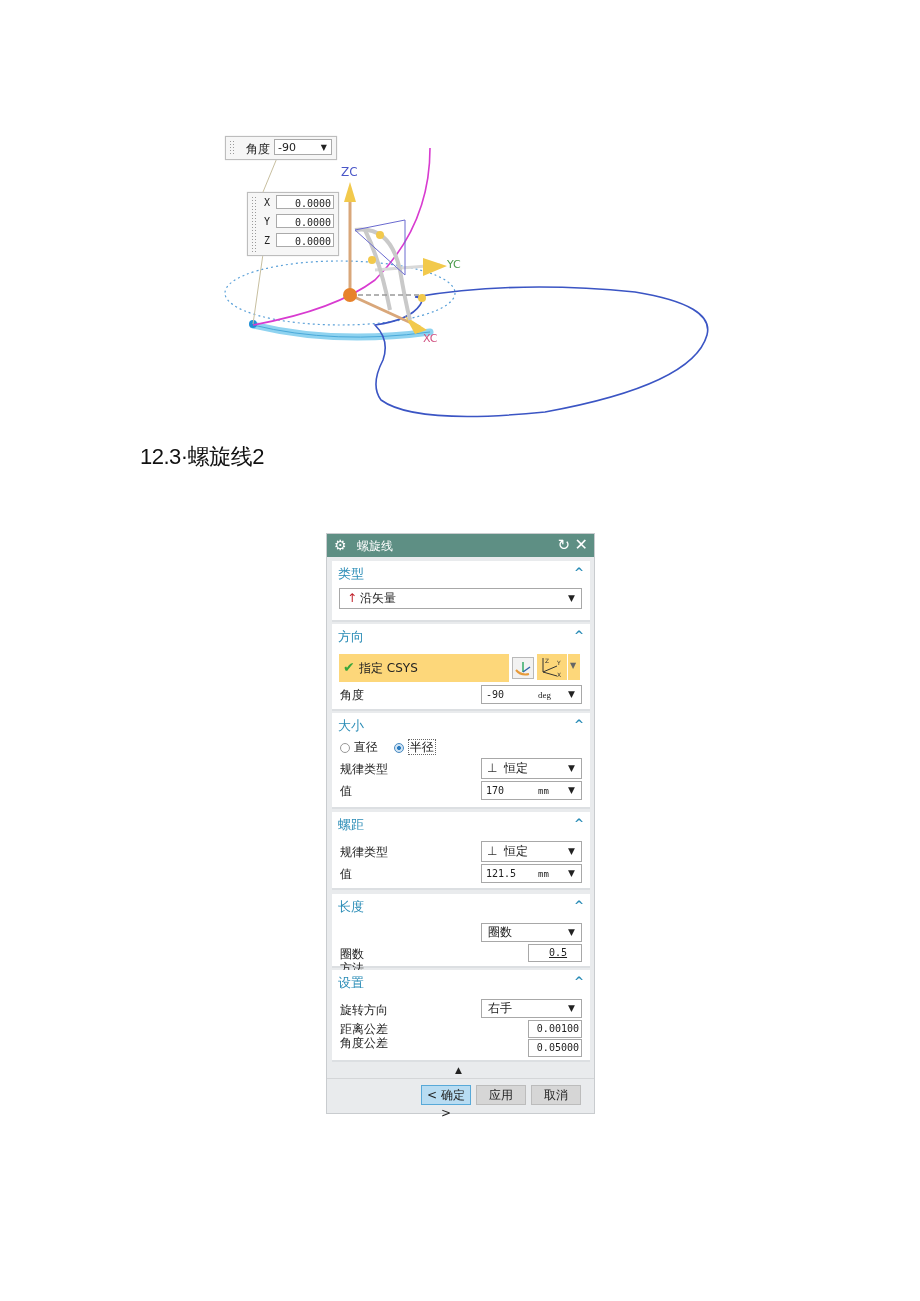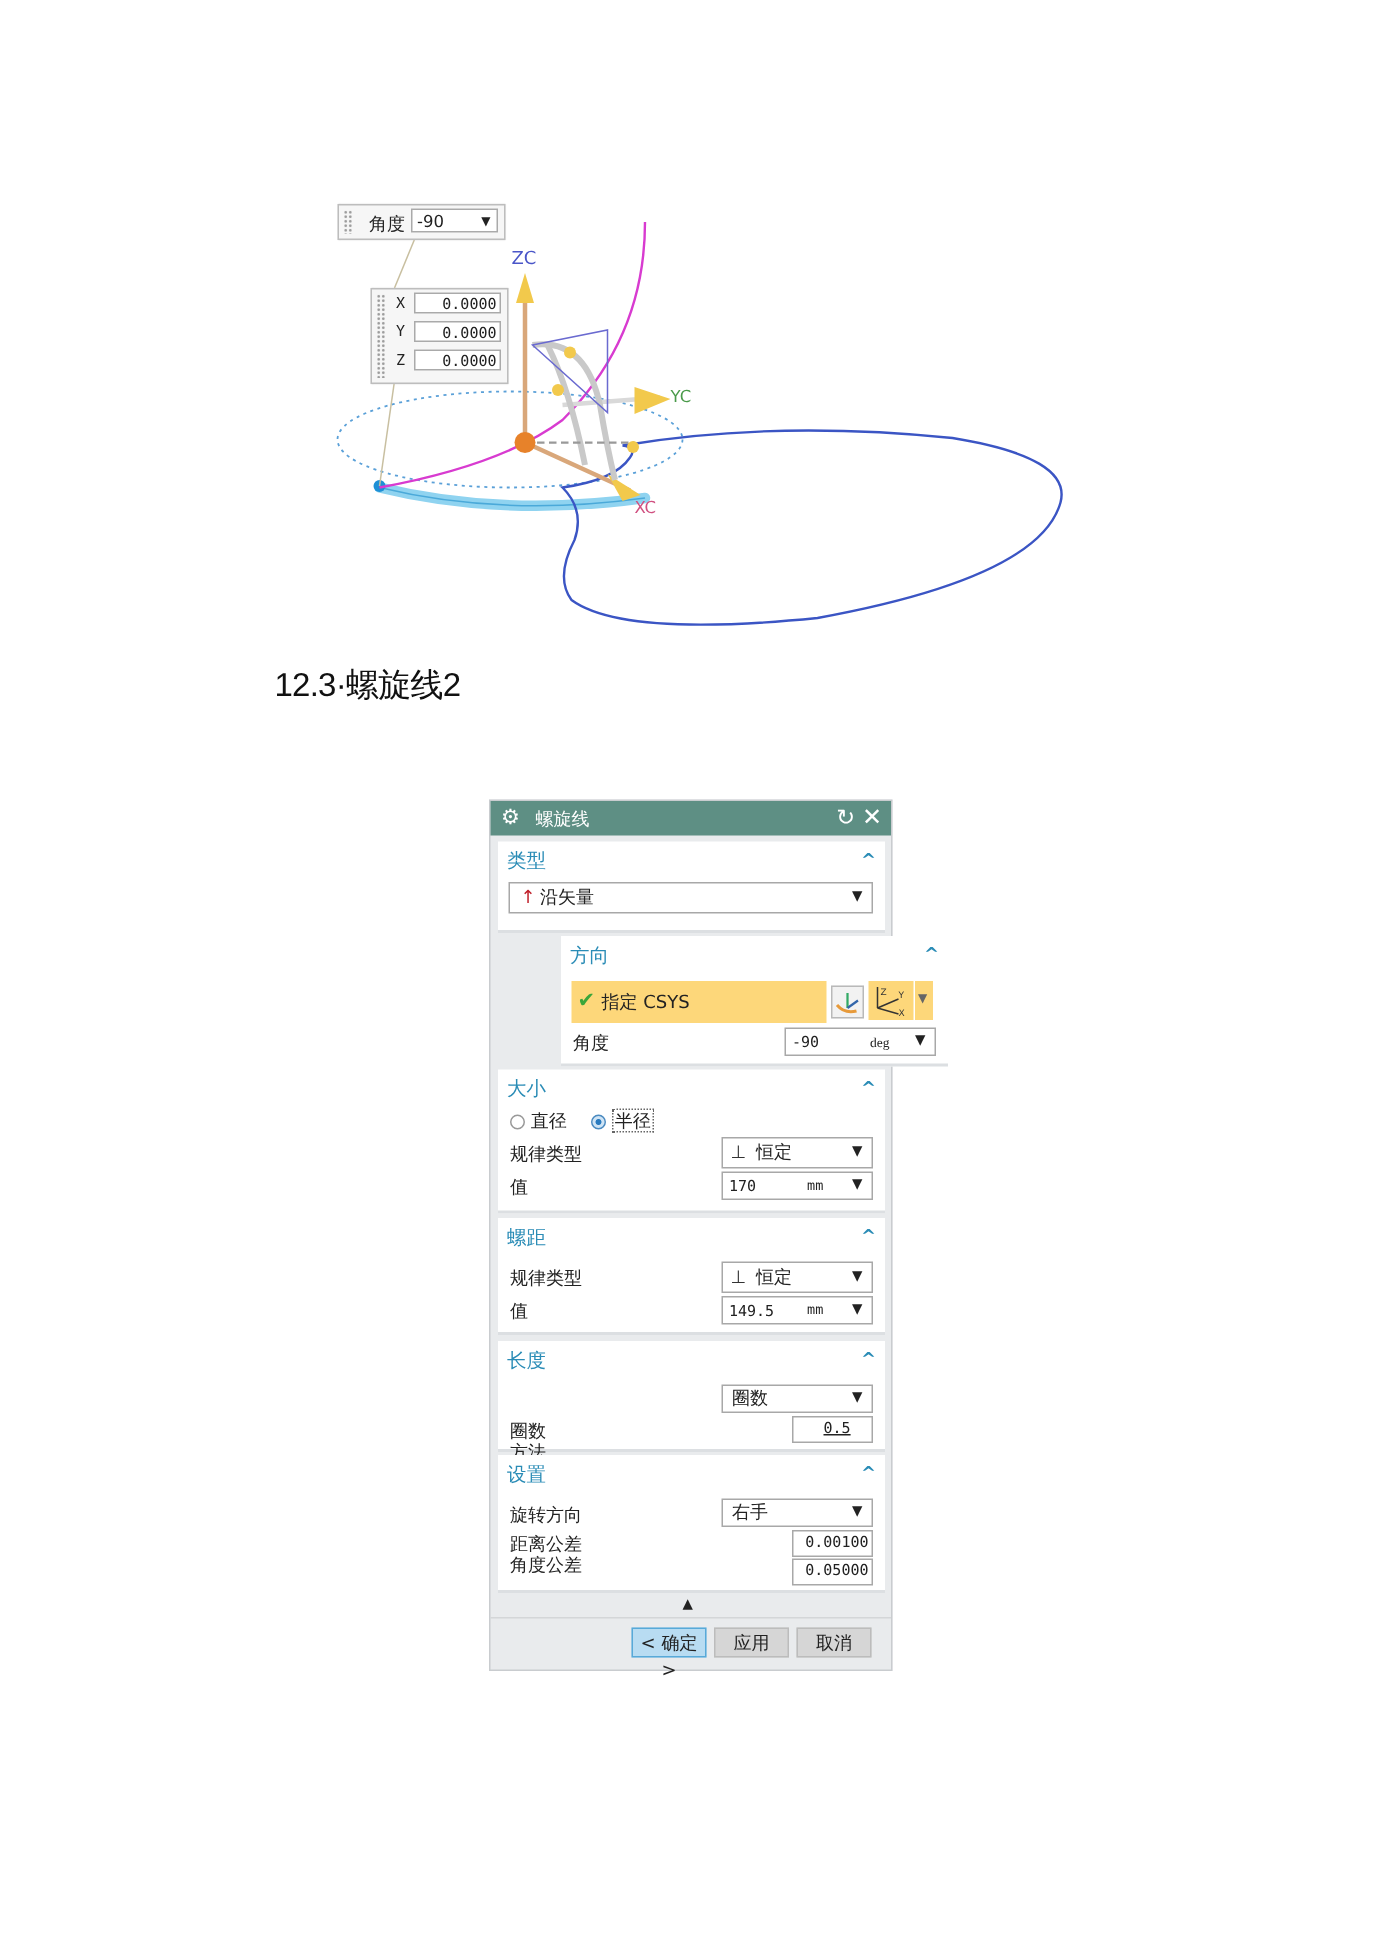--- a/index.html
+++ b/index.html
@@ -9,21 +9,21 @@
   .onscreen-box{position:absolute;background:#f6f6f6;border:1px solid #bdbdbd;box-shadow:0 0 1px #ccc;font-size:11px;}
   .grip{position:absolute;left:3px;top:3px;bottom:3px;width:6px;background-image:radial-gradient(#9a9a9a 0.8px,transparent 0.9px);background-size:3px 3px;}
   .angle-box{left:10px;top:6px;width:110px;height:22px;}
   .angle-box .lbl{position:absolute;left:20px;top:4px;font-size:12px;}
   .angle-box .sel{position:absolute;left:48px;top:2px;width:58px;height:16px;background:#fff;border:1px solid #aaa;font-size:11px;line-height:16px;padding-left:3px;box-sizing:border-box;}
   .angle-box .sel .arr{position:absolute;right:4px;top:0;font-size:8px;}
   .xyz-box{left:32px;top:62px;width:90px;height:62px;}
   .xyz-row{position:absolute;left:12px;height:18px;width:76px;}
   .xyz-row .k{position:absolute;left:4px;top:2px;font-family:"DejaVu Sans Mono",monospace;font-size:10px;}
   .xyz-row .v{position:absolute;left:16px;top:0;width:58px;height:14px;background:#fff;border:1px solid #aaa;box-sizing:border-box;font-family:"DejaVu Sans Mono",monospace;font-size:10px;line-height:15px;text-align:right;padding-right:2px;overflow:hidden;}
-  .heading{position:absolute;left:140px;top:442px;font-size:22px;font-family:"Liberation Sans",sans-serif;letter-spacing:-0.5px;color:#111;margin-left:43px;}
+  .heading{position:absolute;left:140px;top:442px;font-size:22px;font-family:"Liberation Sans",sans-serif;letter-spacing:-0.5px;color:#111;}
 
   .dialog{position:absolute;left:326px;top:533px;width:269px;height:581px;background:#e9ebed;border:1px solid #c9cccf;box-sizing:border-box;font-size:12px;}
   .titlebar{height:23px;background:#5e8f84;color:#fff;position:relative;}
   .titlebar .gear{position:absolute;left:7px;top:3px;font-size:14px;}
   .titlebar .t{position:absolute;left:30px;top:4px;font-size:12px;}
   .titlebar .reset{position:absolute;right:24px;top:2px;font-size:15px;}
   .titlebar .close{position:absolute;right:6px;top:1px;font-size:16px;}
   .section{position:absolute;left:5px;width:258px;background:#ffffff;border-bottom:2px solid #dcdfe2;}
   .sec-title{position:absolute;left:6px;top:4px;color:#2a8cb6;font-size:13px;}
   .sec-chev{position:absolute;right:6px;top:5px;color:#2a8cb6;font-size:12px;font-weight:bold;}
@@ -123,21 +123,21 @@
   <div class="section" style="top:27px;height:59px;">
     <span class="sec-title">类型</span>
     <span class="sec-chev">^</span>
     <div class="select" style="left:7px;top:27px;width:243px;padding-left:20px;">
       <span style="position:absolute;left:7px;top:0;color:#c0202a;font-size:12px;">↑</span>
       <span>沿矢量</span>
       <span class="arr">▼</span>
     </div>
   </div>
 
-  <div class="section" style="top:90px;height:85px;margin-left:42px;">
+  <div class="section" style="top:90px;height:85px;">
     <span class="sec-title">方向</span>
     <span class="sec-chev">^</span>
     <div class="csys-bar">
       <span class="chk">✔</span>
       <span class="t">指定 CSYS</span>
     </div>
     <div class="icon-btn" style="left:180px;width:22px;top:33px;height:22px;background:#f2f2f2;border:1px solid #b9b9b9;">
       <svg width="20" height="20">
           <line x1="10" y1="4" x2="10" y2="14" stroke="#3a6" stroke-width="1.5"></line>
           <line x1="10" y1="14" x2="17" y2="9" stroke="#36a" stroke-width="1.5"></line>
@@ -194,21 +194,21 @@
     <span class="sec-title">螺距</span>
     <span class="sec-chev">^</span>
     <span class="row-label" style="top:32px;">规律类型</span>
     <div class="select" style="left:149px;top:29px;width:101px;padding-left:22px;">
       <span style="position:absolute;left:5px;top:0;font-size:12px;color:#333;">⊥</span>
       <span>恒定</span>
       <span class="arr">▼</span>
     </div>
     <span class="row-label" style="top:54px;">值</span>
     <div class="select" style="left:149px;top:52px;width:101px;height:19px;line-height:17px;padding-left:4px;">
-      <span class="num">149.5</span>
+      <span class="num">121.5</span>
       <span class="unit" style="left:56px;top:1px;">mm</span>
       <span class="arr">▼</span>
     </div>
   </div>
 
   <div class="section" style="top:360px;height:72px;">
     <span class="sec-title">长度</span>
     <span class="sec-chev">^</span>
     <span class="row-label" style="top:23px;margin-top:43px;">方法</span>
     <div class="select" style="left:149px;top:29px;width:101px;height:19px;line-height:17px;">

